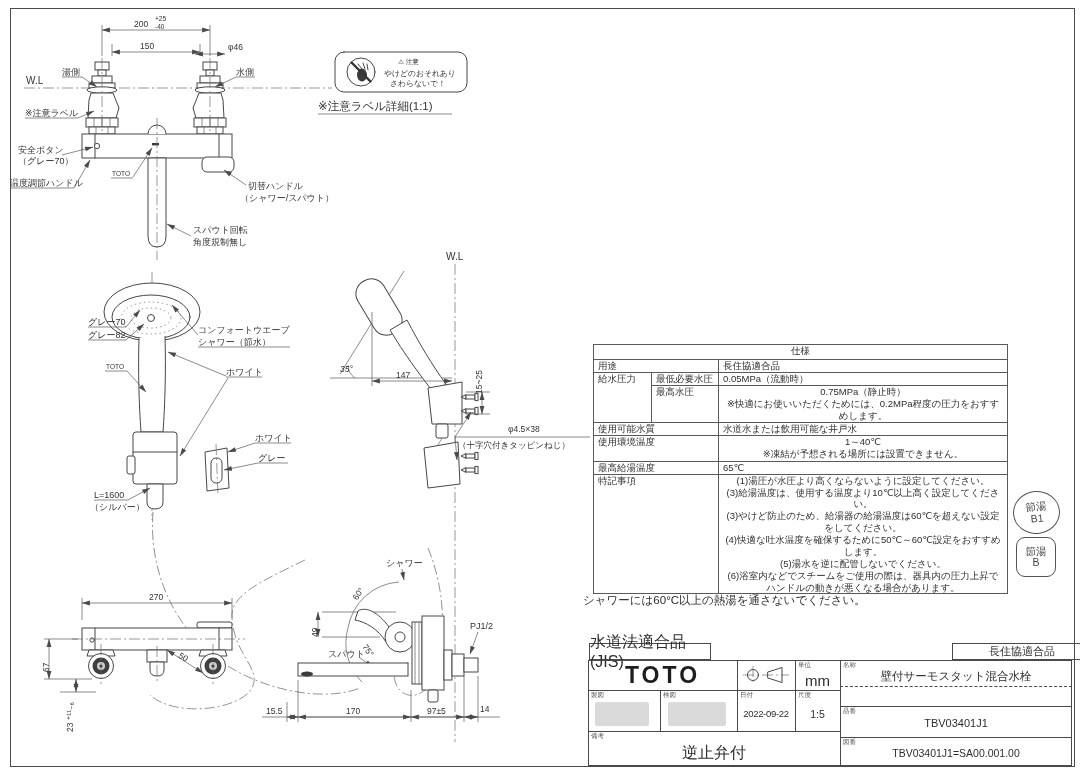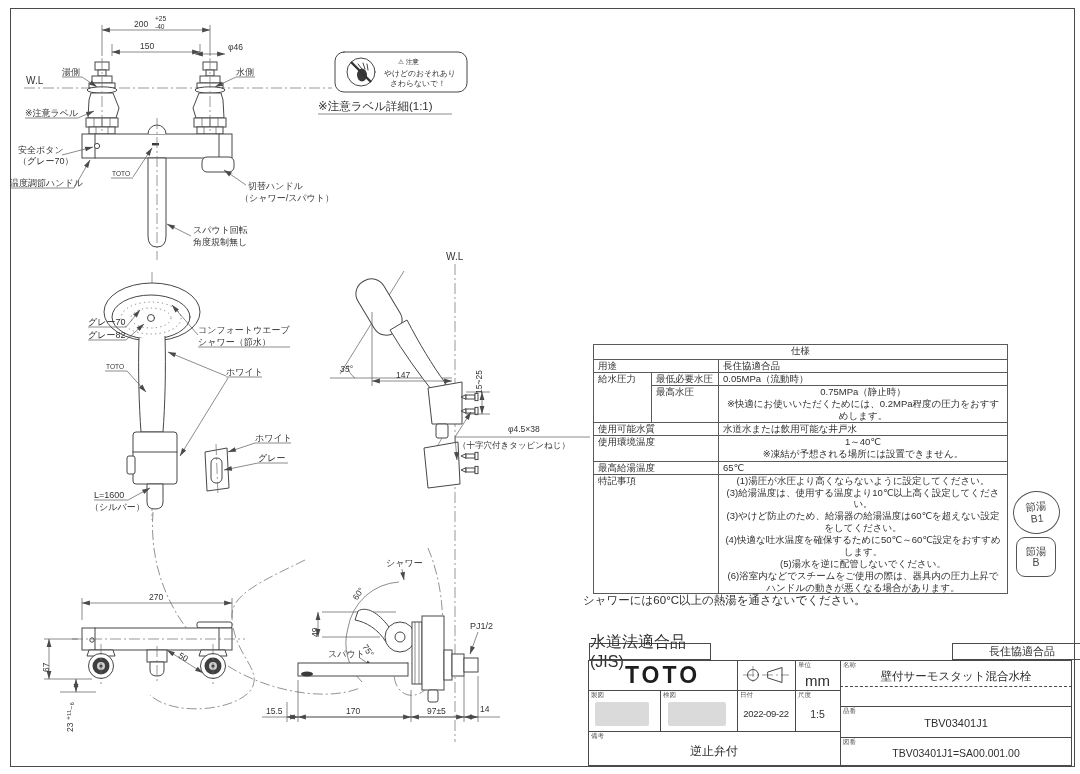--- a/index.html
+++ b/index.html
@@ -421,21 +421,21 @@
     <div class="cell" style="left:149px;top:47px;width:58px;height:41px;">
       <span class="lbl">日付</span>
       <span class="cv" style="top:18px;font-size:9.5px;letter-spacing:-0.3px;">2022-09-22</span>
     </div>
     <div class="cell" style="left:207px;top:47px;width:45px;height:41px;text-decoration:underline;">
       <span class="lbl">尺度</span>
       <span class="cv" style="top:18px;font-size:10.5px;">1:5</span>
     </div>
     <div class="cell" style="left:0;top:88px;width:252px;height:35px;">
       <span class="lbl">備考</span>
-      <span class="cv" style="top:12px;font-size:12px;">逆止弁付</span>
+      <span class="cv" style="top:12px;font-size:16px;">逆止弁付</span>
     </div>
 
     <div class="cell" style="left:252px;top:17px;width:232px;height:46px;">
       <span class="lbl">名称</span>
       <span class="cv" style="top:9px;font-size:11.5px;">壁付サーモスタット混合水栓</span>
     </div>
     <div class="cell" style="left:252px;top:63px;width:232px;height:31px;">
       <span class="lbl">品番</span>
       <span class="cv" style="top:11px;font-size:11px;">TBV03401J1</span>
     </div>

